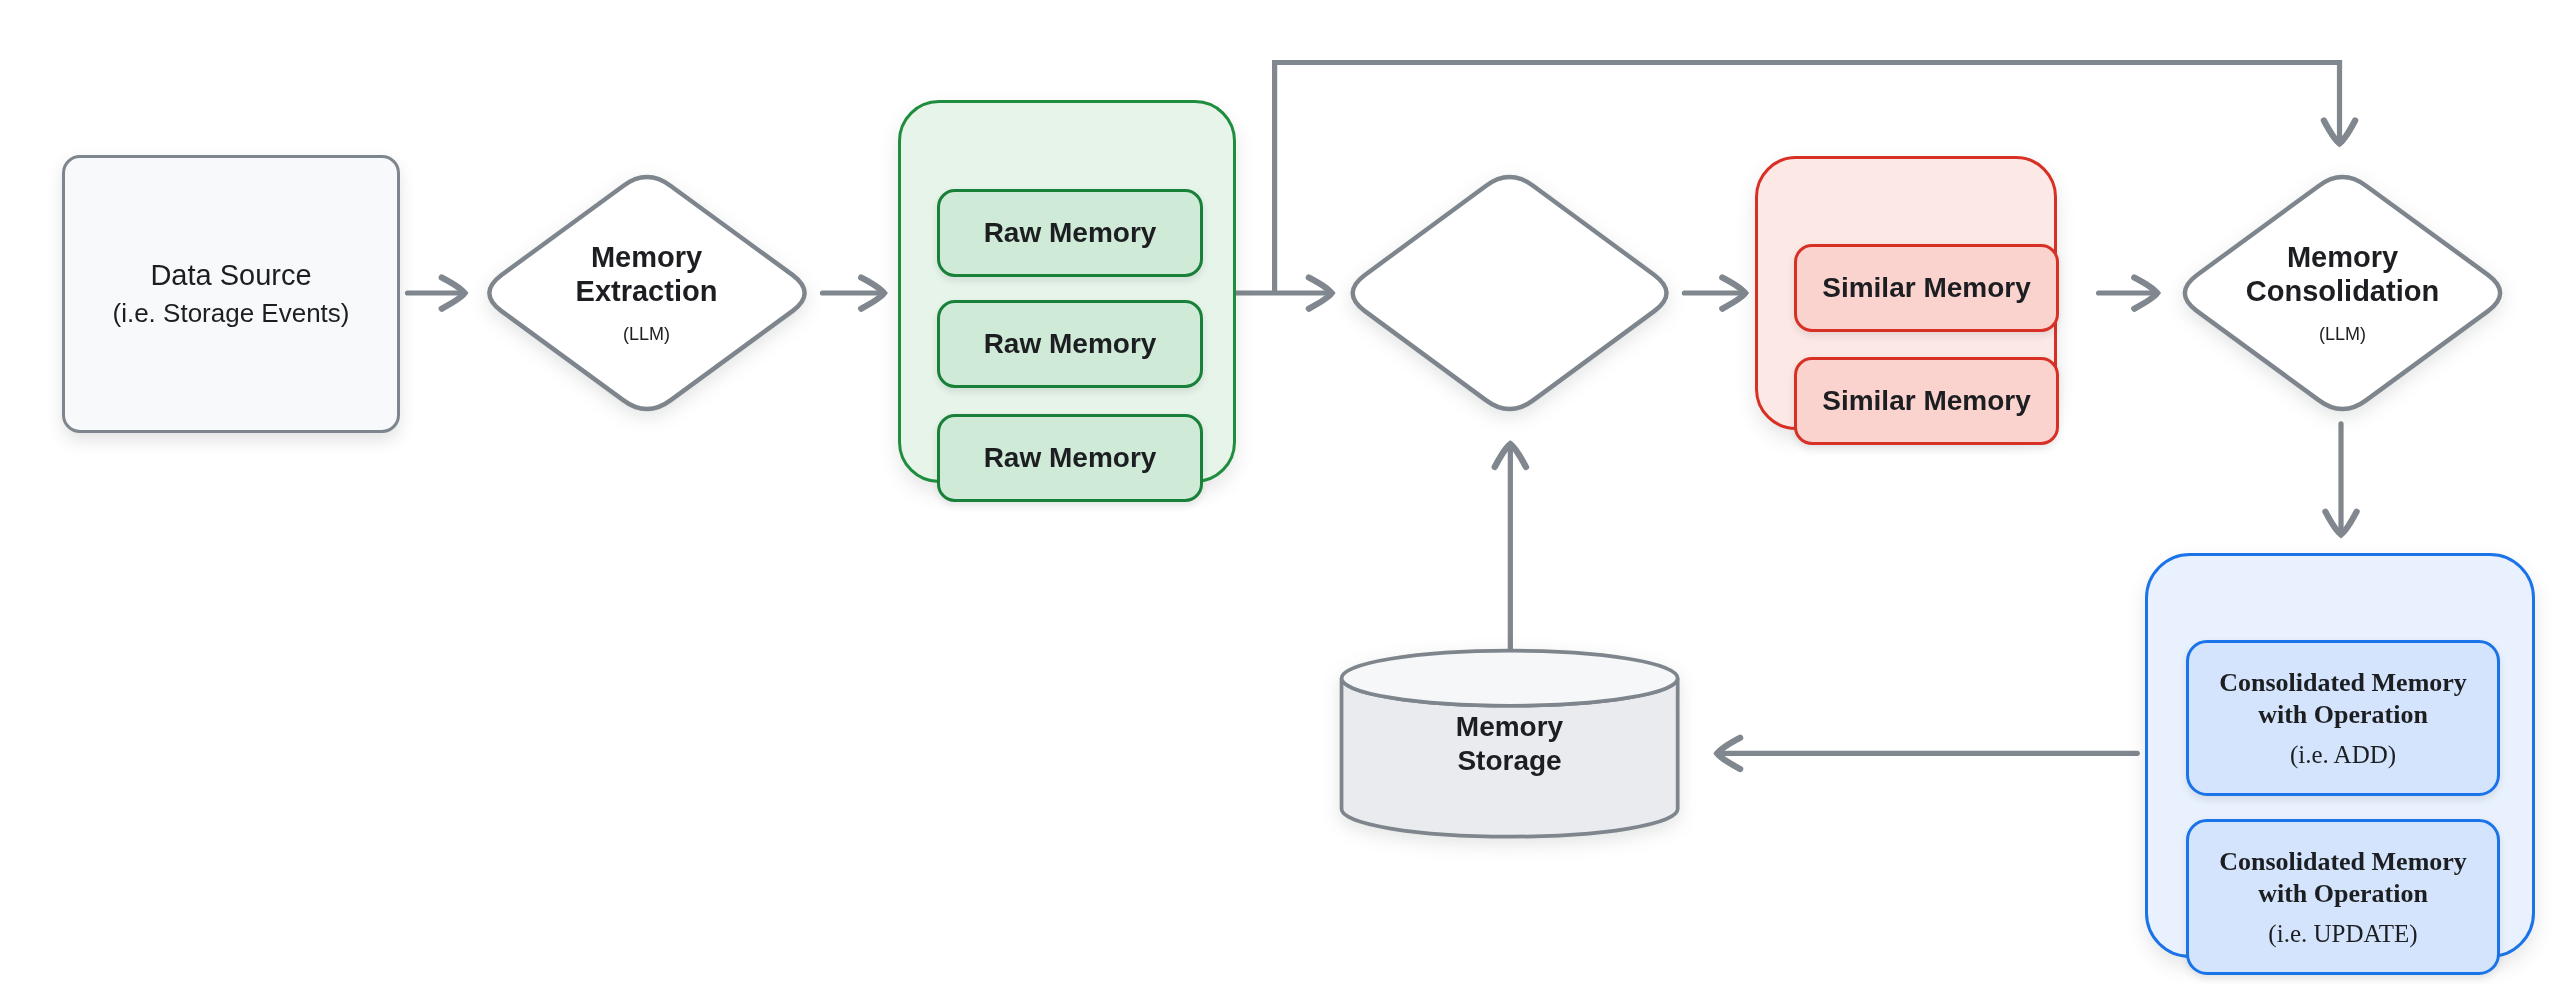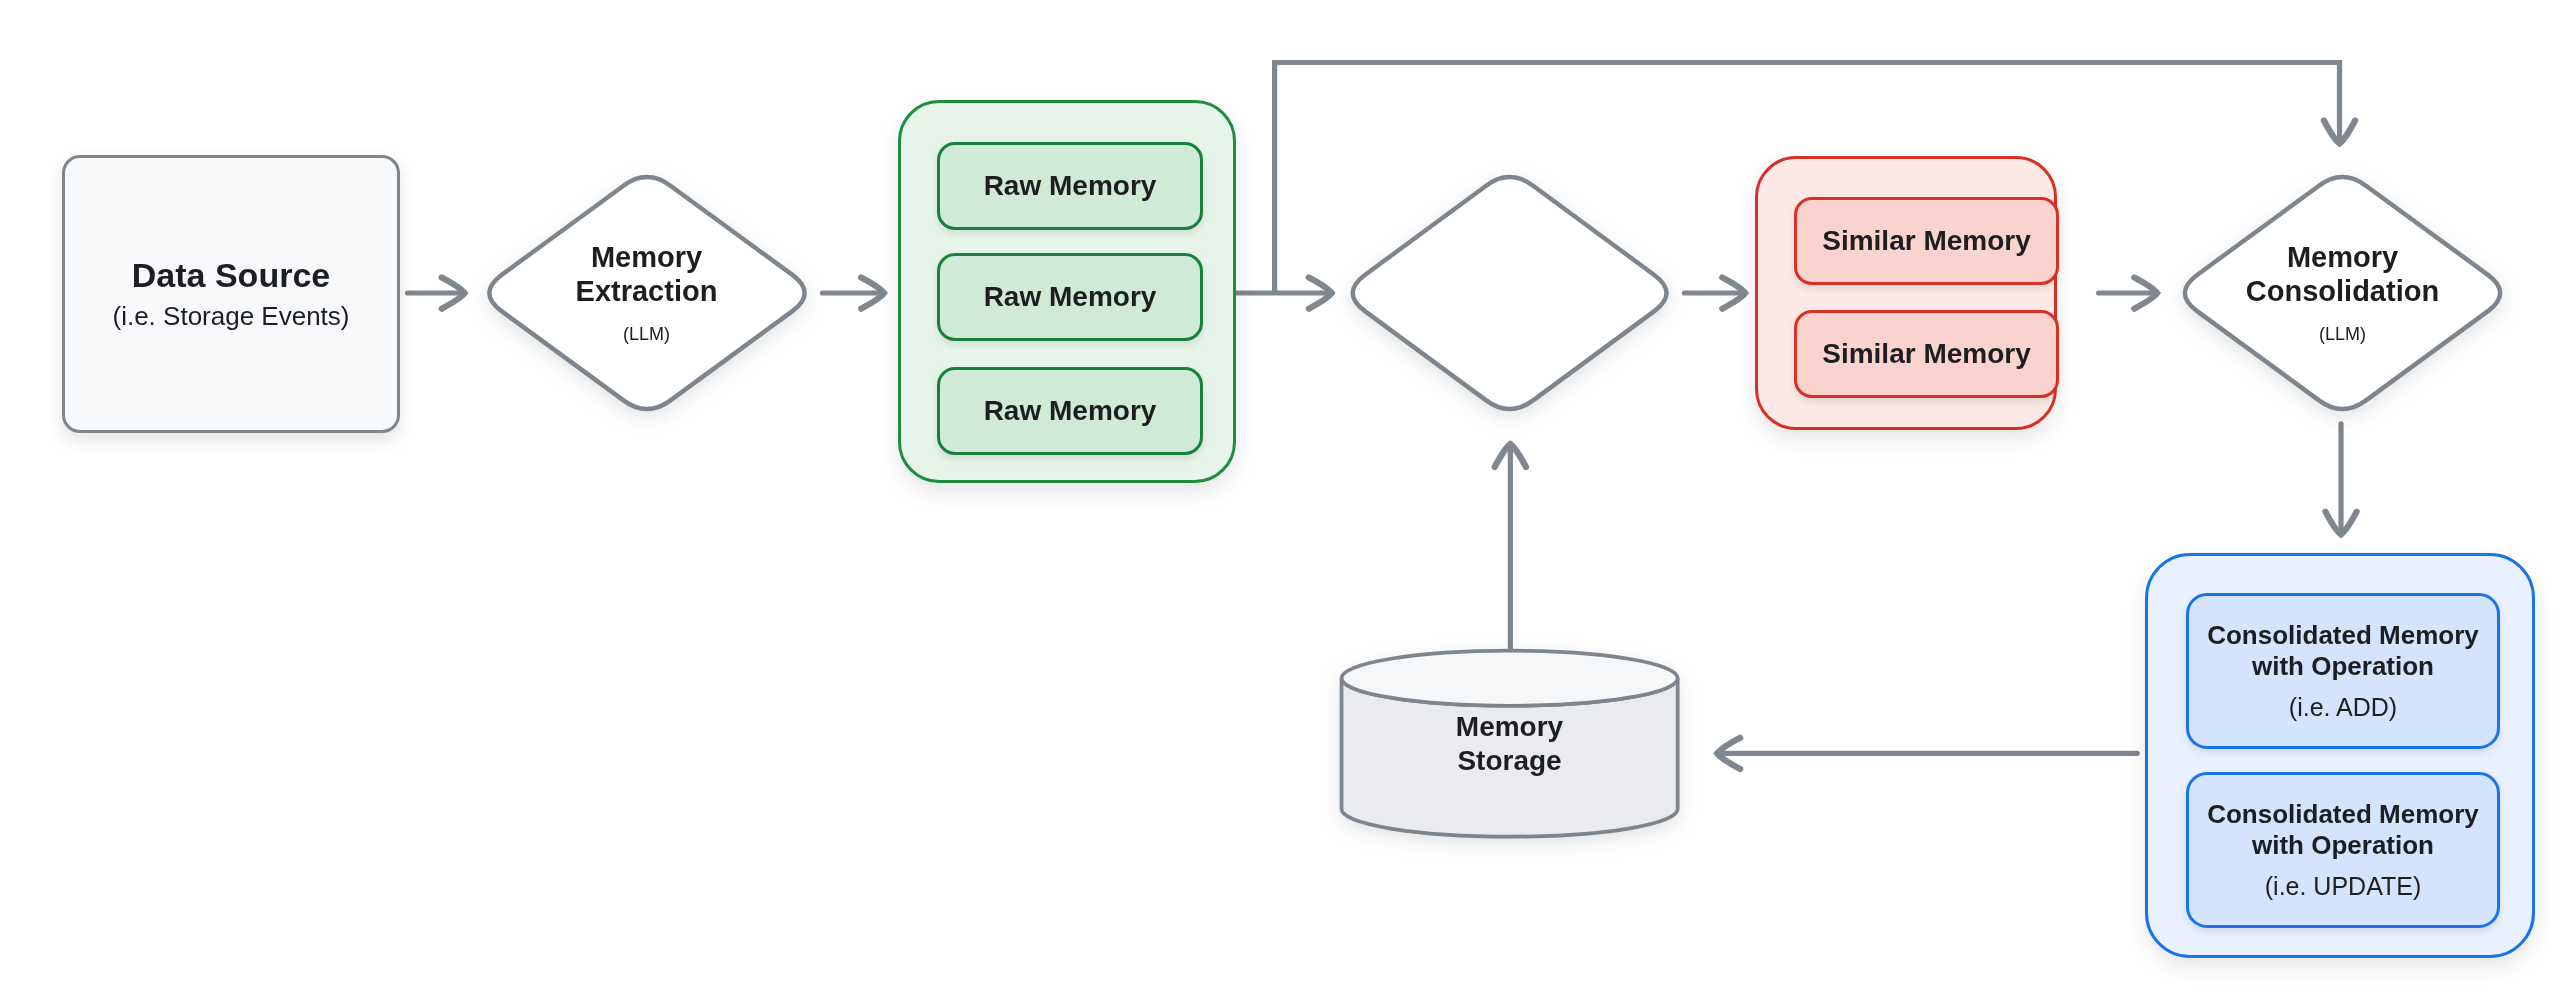--- a/index.html
+++ b/index.html
@@ -22,30 +22,30 @@
   .diamond{fill:var(--diamond-fill);stroke:var(--node-border);stroke-width:6;
            filter:drop-shadow(0 8px 12px rgba(60,64,67,.14));}
   .cyl{stroke:var(--node-border);stroke-width:5;}
   .cyl-body{fill:var(--cylinder-fill);}
   .cyl-top{fill:var(--cylinder-top-fill);}
   .abs{position:absolute;box-sizing:border-box;}
   .center-col{display:flex;flex-direction:column;align-items:center;justify-content:center;text-align:center;}
   .pre{white-space:pre-line;}
   .node-box{background:var(--node-fill);border:3.7px solid var(--node-border);border-radius:18px;
             box-shadow:0 7.4px 16.4px rgba(60,64,67,.14);}
-  .node-title{font-size:34px;font-weight:700;line-height:1.15;}
+  .node-title{font-size:29px;font-weight:400;line-height:1.15;}
   .node-subtitle{font-size:26px;font-weight:400;margin-top:6px;}
   .diamond-title{font-size:29px;font-weight:600;line-height:1.16;}
   .diamond-title.plain{font-weight:500;font-size:28px;line-height:1.2;}
   .diamond-subtitle{font-size:18px;font-weight:400;margin-top:16px;}
   .container{border-radius:41px;box-shadow:0 9px 19.3px rgba(60,64,67,.13);}
   .container.green{background:var(--green-container-fill);border:3px solid var(--green-container-border);}
   .container.red{background:var(--red-container-fill);border:3px solid var(--red-container-border);}
-  .container.blue{background:var(--blue-container-fill);border:3px solid var(--blue-container-border);border-radius:45px;}
-  .mem-item{border-radius:18px;box-shadow:0 3.7px 7.4px rgba(60,64,67,.12);font-size:28px;font-weight:600;}
+  .container.blue{background:var(--blue-container-fill);border:3px solid var(--blue-container-border);border-radius:45px;font-family:Liberation Serif, serif;}
+  .mem-item{border-radius:18px;box-shadow:0 3.7px 7.4px rgba(60,64,67,.12);font-size:28px;font-weight:600;margin-top:47px;}
   .mem-item.green{background:var(--green-item-fill);border:3.7px solid var(--green-item-border);}
   .mem-item.red{background:var(--red-item-fill);border:3.7px solid var(--red-item-border);}
   .mem-item.blue{background:var(--blue-item-fill);border:3.7px solid var(--blue-item-border);border-radius:21px;}
   .mem-item-title{font-size:26px;font-weight:600;line-height:1.22;}
   .mem-item-subtitle{font-size:25px;font-weight:400;margin-top:10.4px;}
   .storage-label{font-size:28px;font-weight:600;line-height:1.22;}
 </style>
 </head>
 <body>
 

